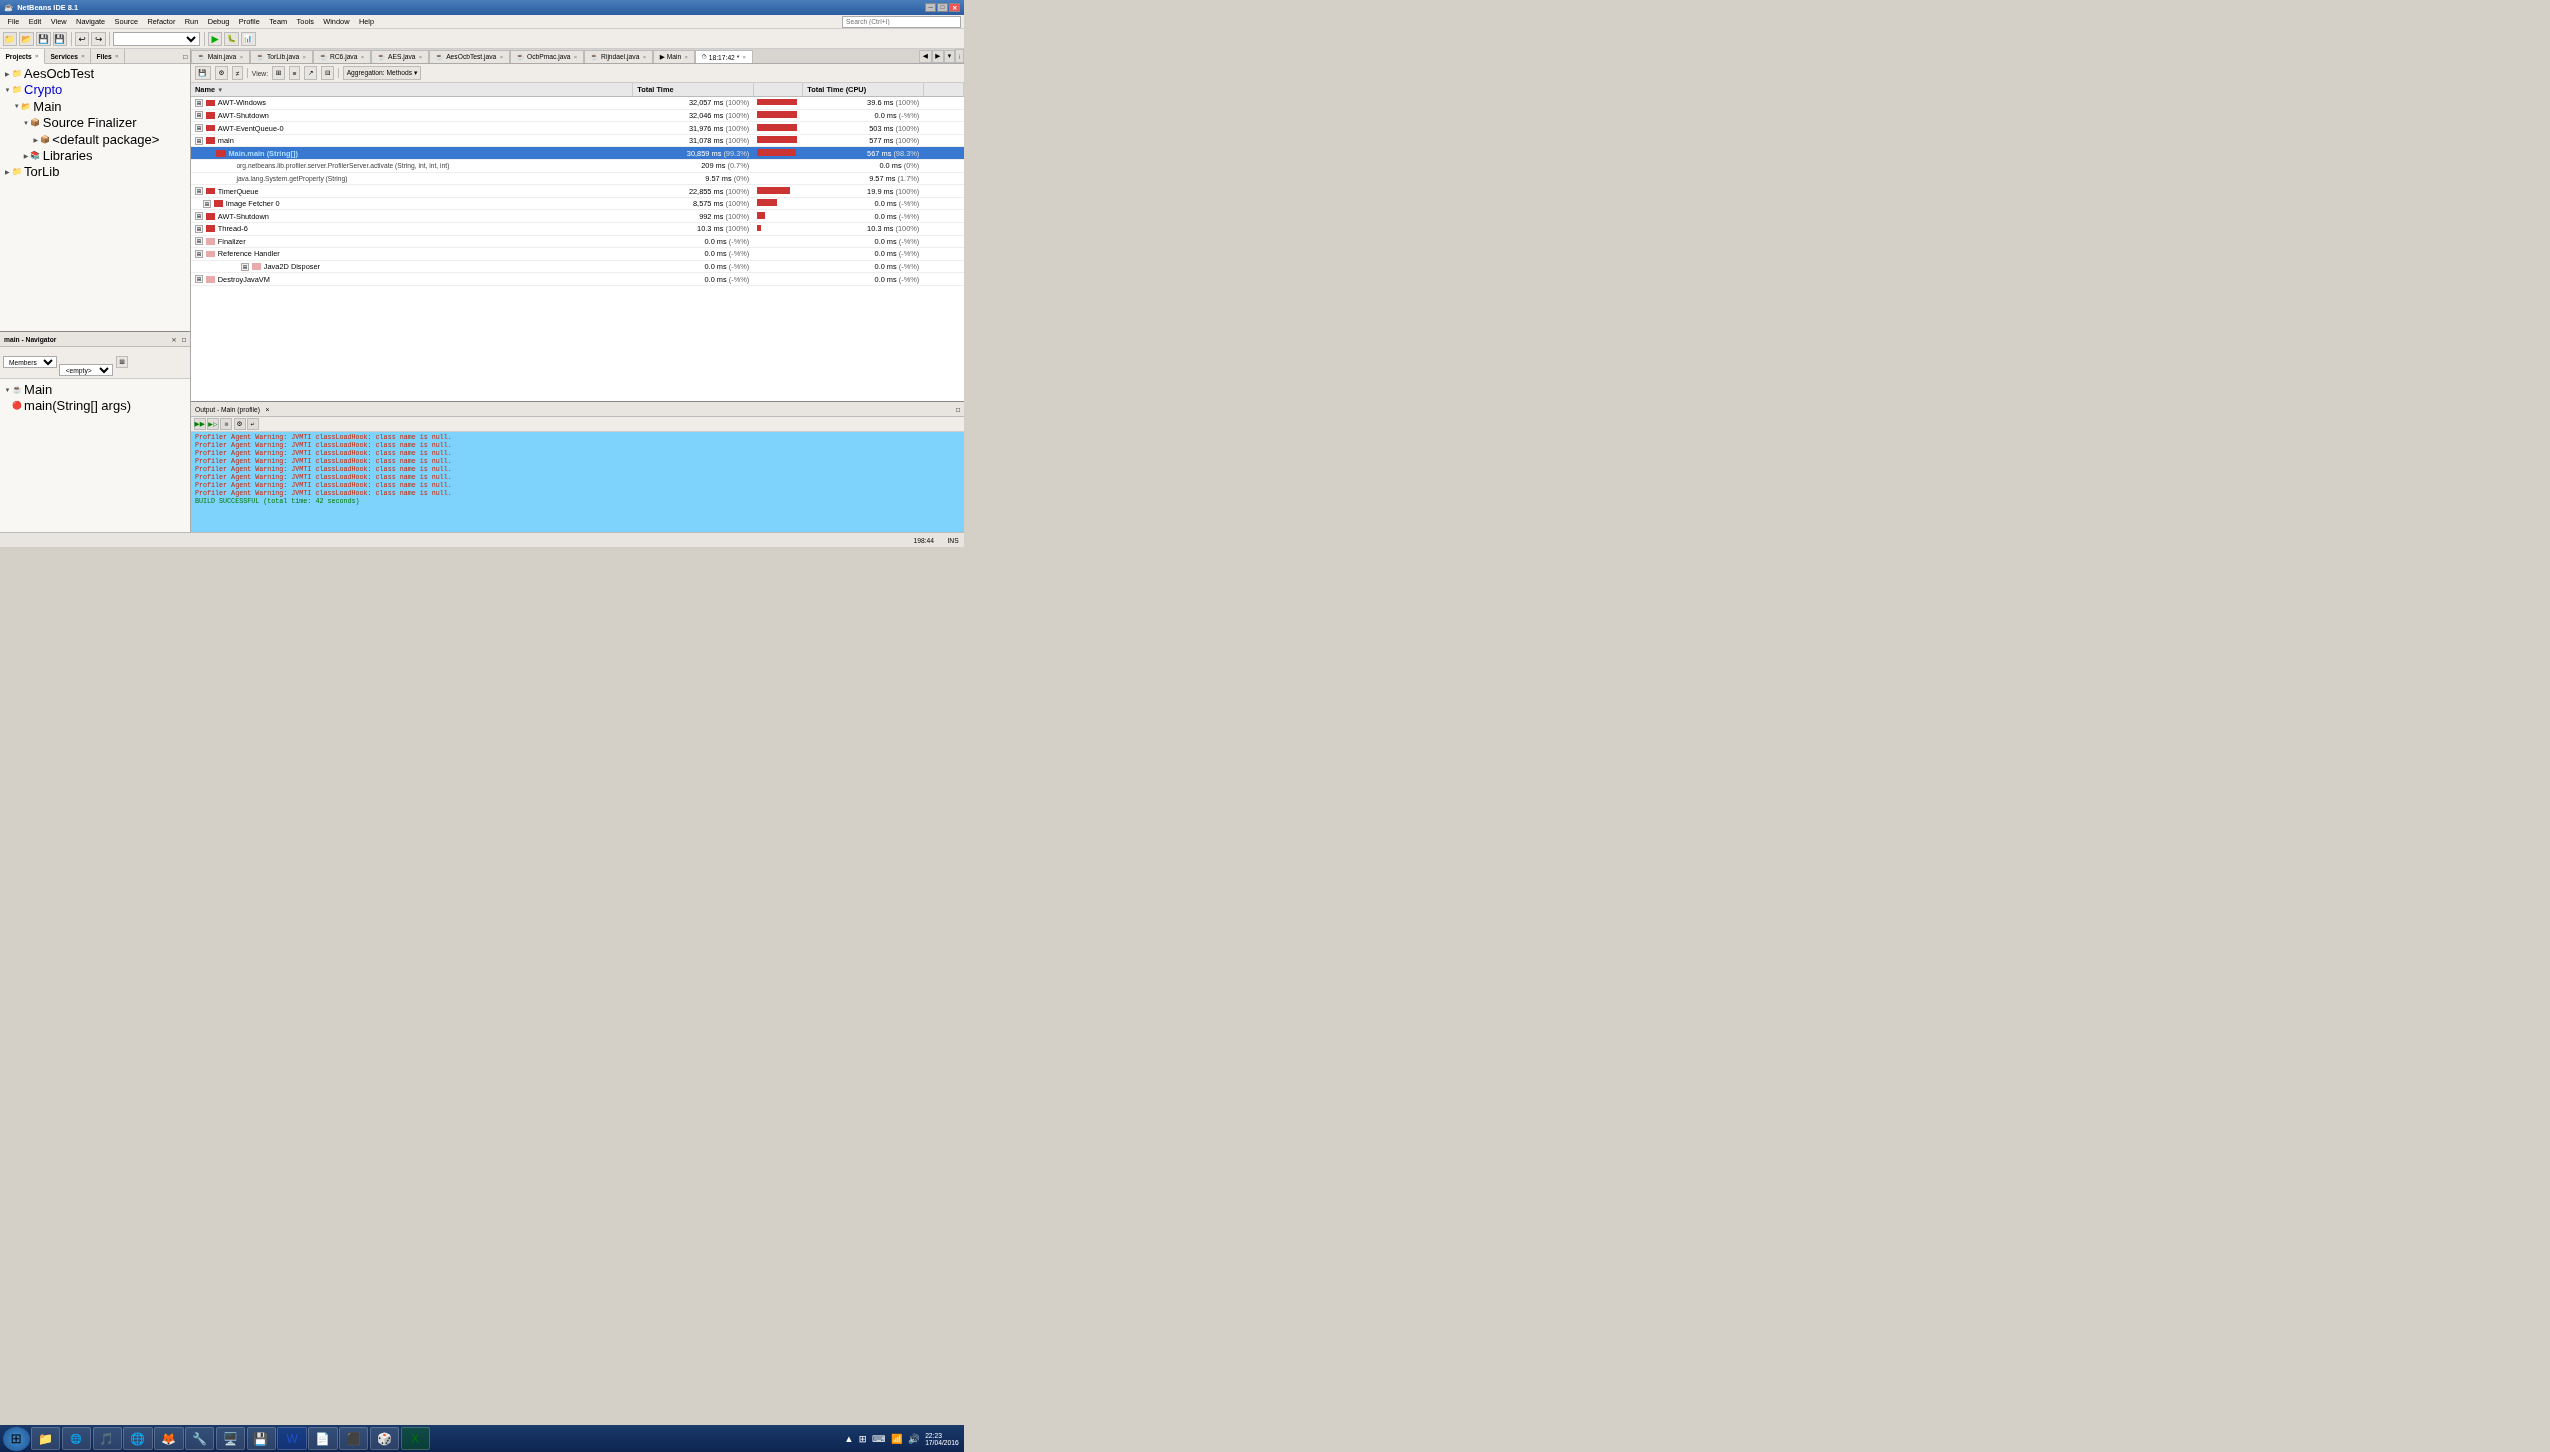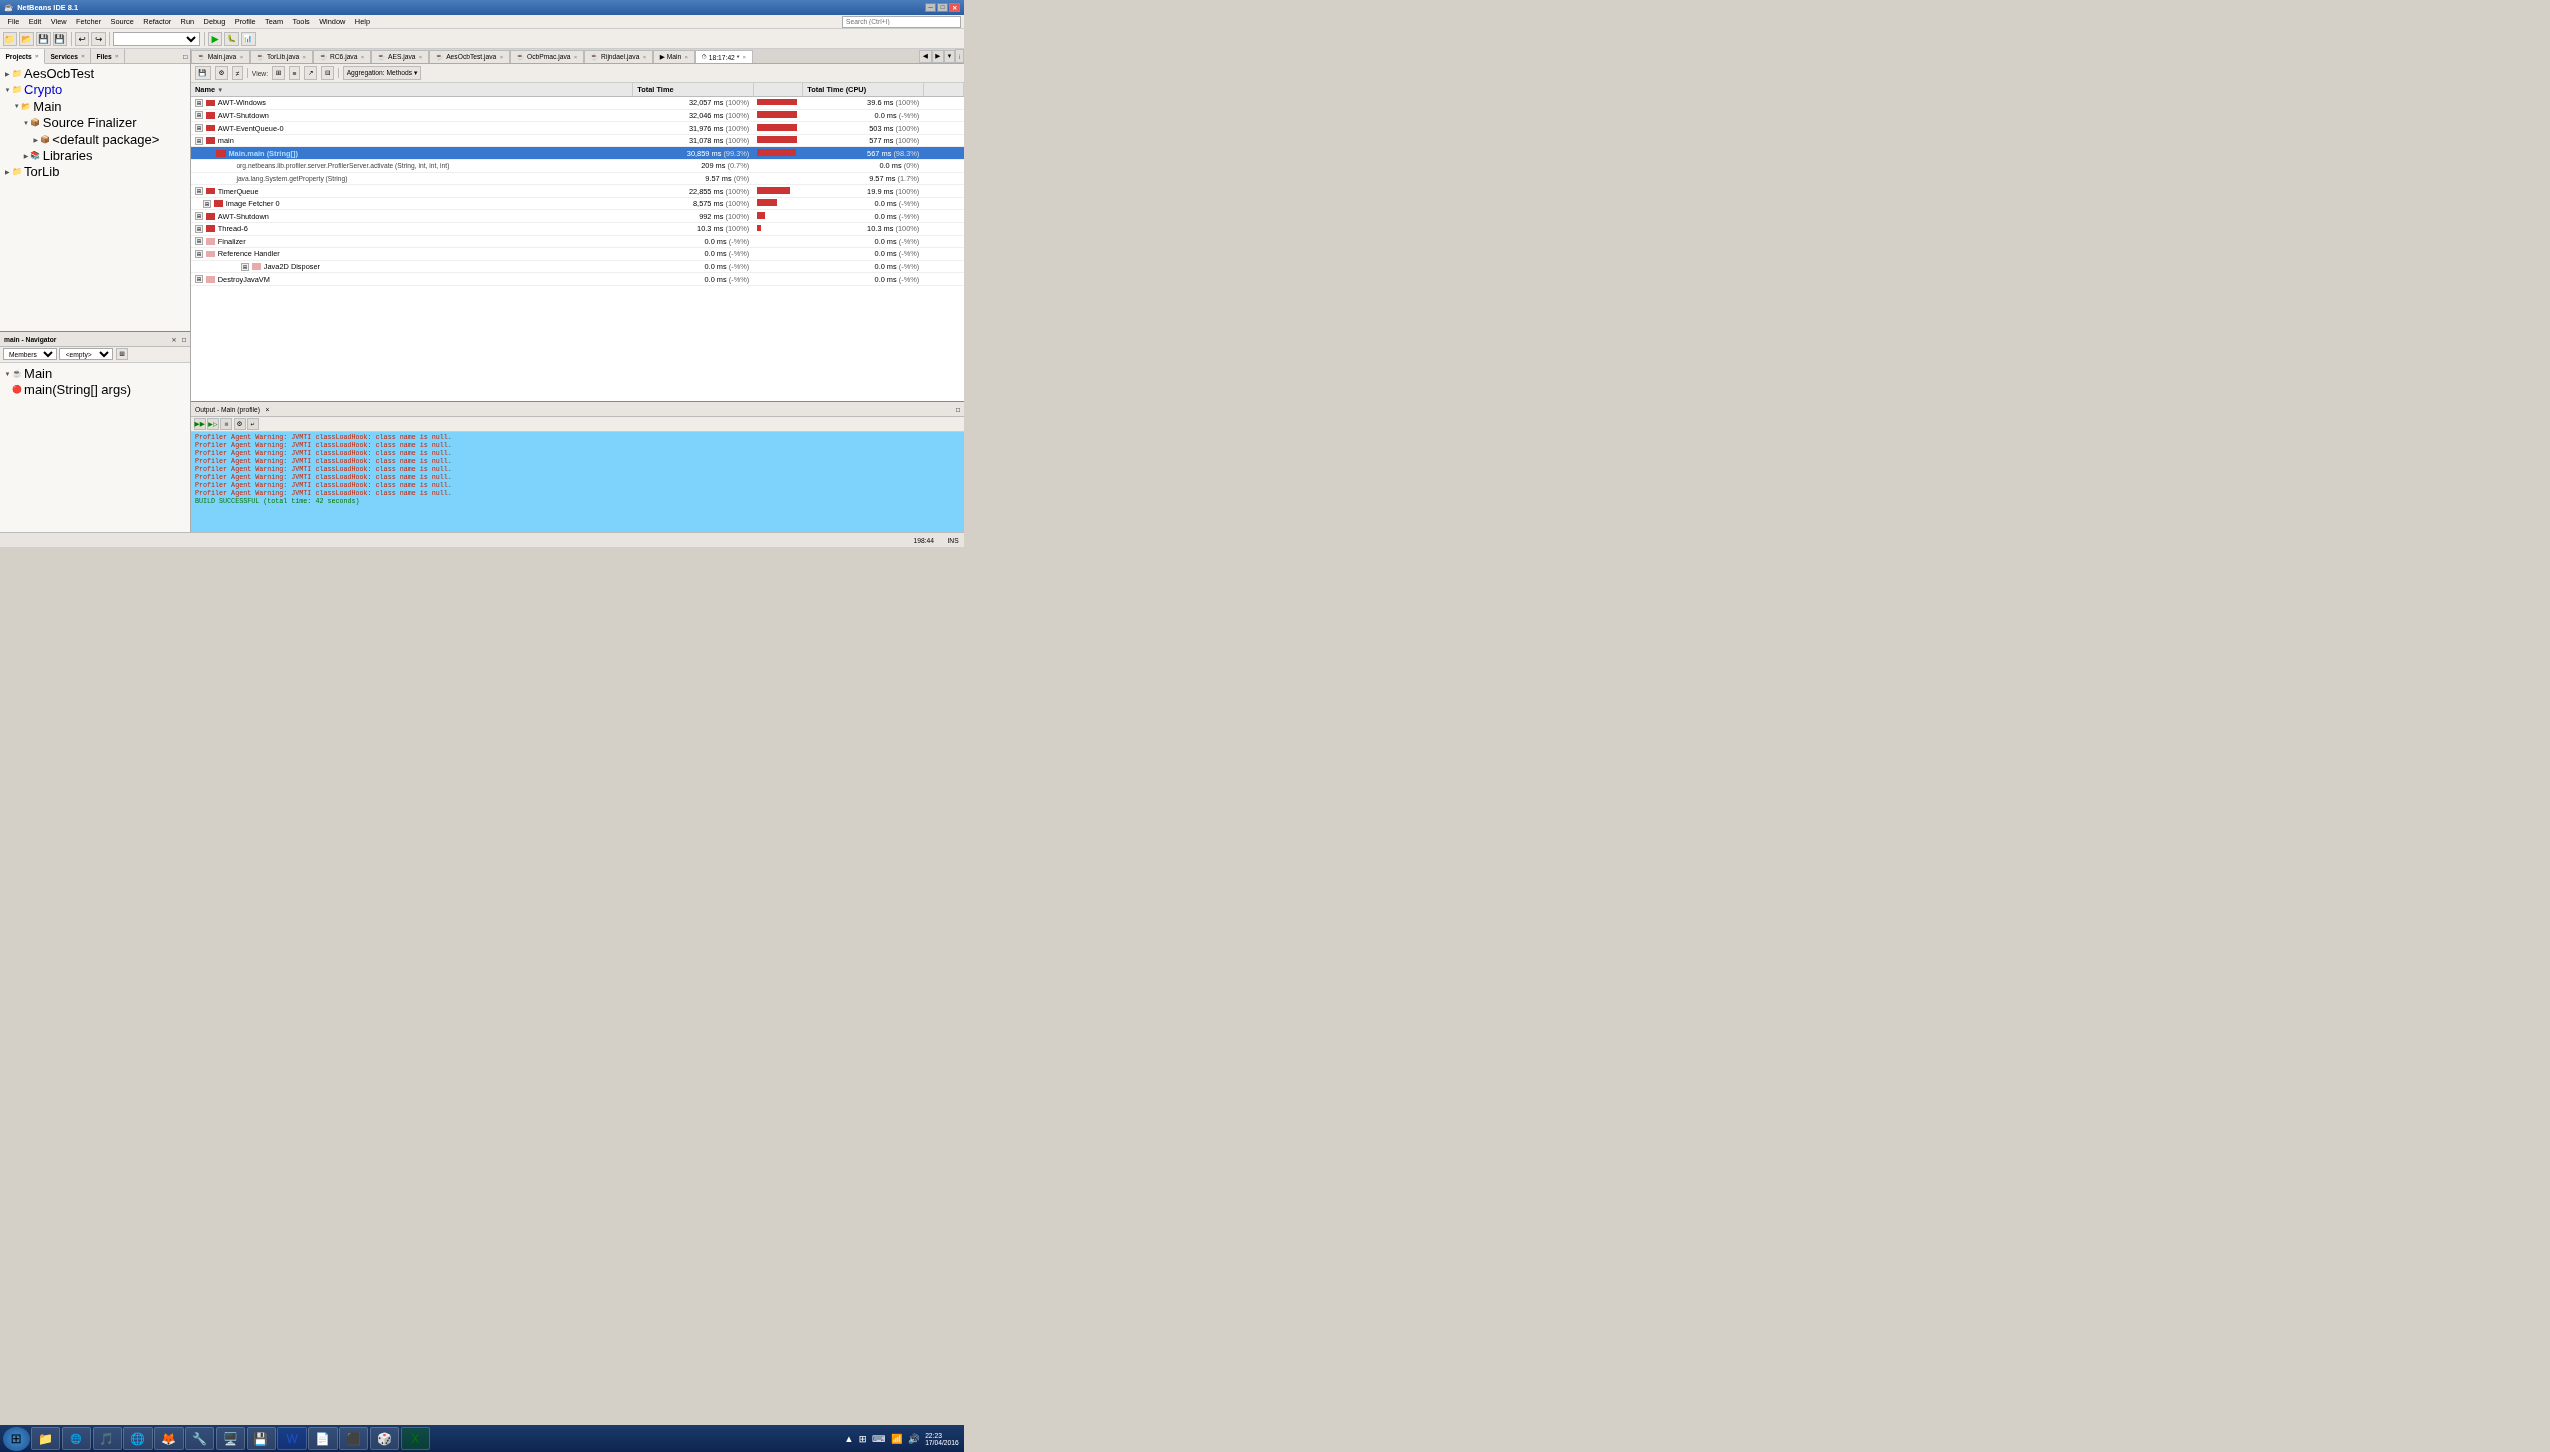--- a/index.html
+++ b/index.html
@@ -332,21 +332,21 @@
     <div class="win-btn">─</div>
     <div class="win-btn">□</div>
     <div class="win-btn close">✕</div>
   </div>
 </div>
 
 <div id="menubar">
   <span>File</span>
   <span>Edit</span>
   <span>View</span>
-  <span>Fetcher</span>
+  <span>Navigate</span>
   <span>Source</span>
   <span>Refactor</span>
   <span>Run</span>
   <span>Debug</span>
   <span>Profile</span>
   <span>Team</span>
   <span>Tools</span>
   <span>Window</span>
   <span>Help</span>
   <span style="flex:1"></span>
@@ -446,21 +446,21 @@
       <div id="nav-titlebar">
         <span>main - Navigator</span>
         <span style="flex:1"></span>
         <span style="font-size:6px; color:#666;">✕</span>
         <span style="margin-left:2.7px; cursor:pointer;">□</span>
       </div>
       <div id="nav-controls">
         <select class="nav-combo" style="width:54px;">
           <option>Members</option>
         </select>
-        <select class="nav-combo" style="width:54px;">
+        <select class="nav-combo" style="width:54px;margin-top:16px;">
           <option>&lt;empty&gt;</option>
         </select>
         <div class="tb-btn" style="width:12px; height:12px; font-size:6.7px;">⊞</div>
       </div>
       <div id="nav-tree">
         <div class="tree-item">
           <span class="tree-expand">▼</span>
           <span class="tree-icon" style="color:#cc8800;">☕</span>
           <span class="tree-label">Main</span>
         </div>

